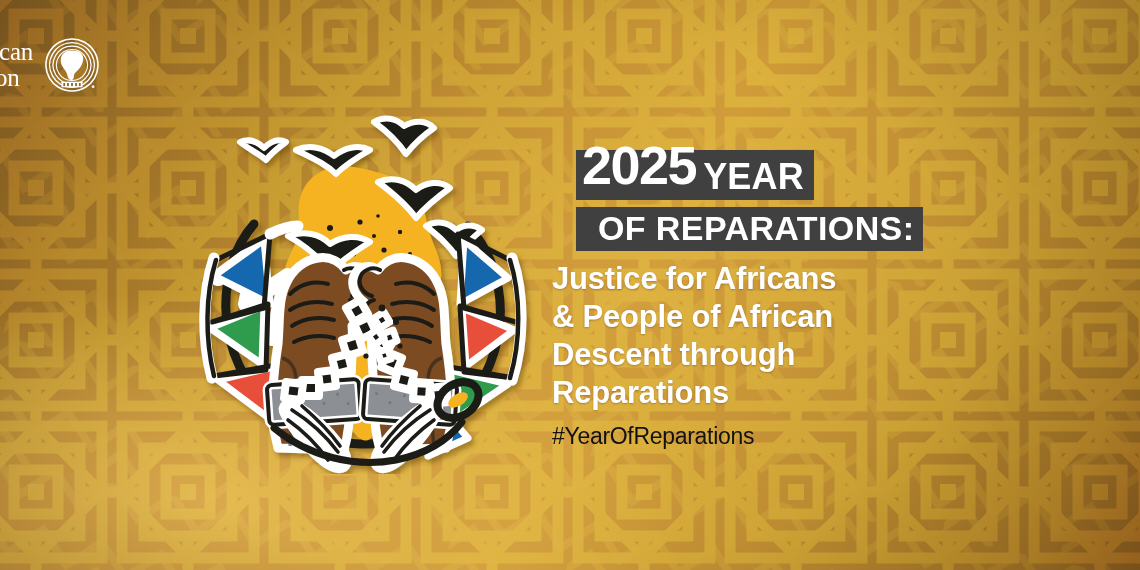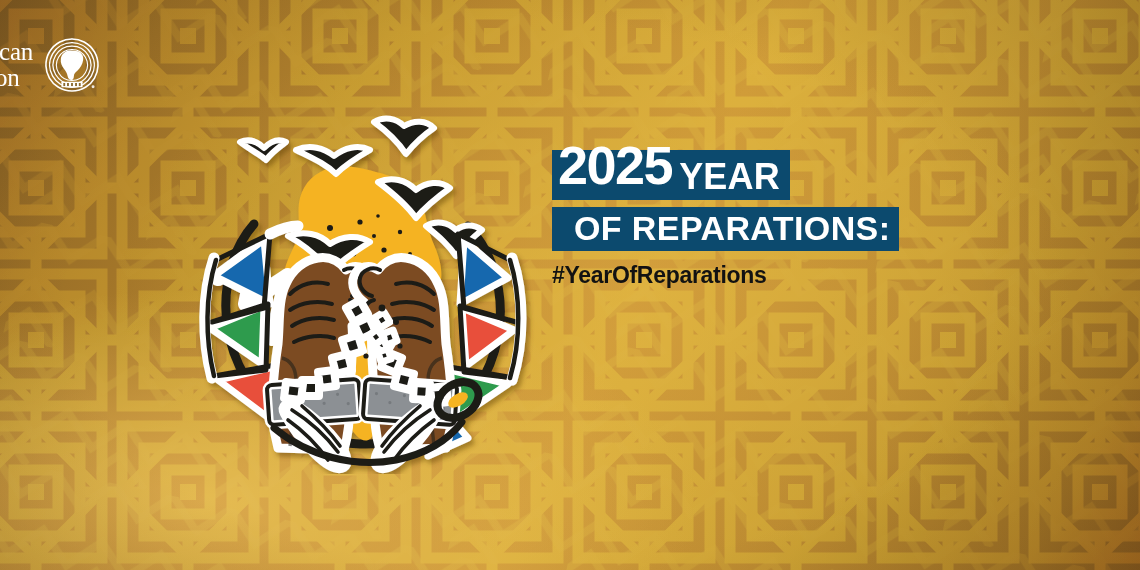--- a/index.html
+++ b/index.html
@@ -59,25 +59,26 @@
   .emblem-art svg { width:100%; height:100%; display:block; }
   
   .copy {
     position:absolute;
     left:552px; top:150px;
     width:430px;
   }
   .hl-row { display:block; margin-bottom:4px; }
   .hl {
     display:inline-block;
-    background:#0c4a6e;
+    background:#404040;
     color:#ffffff;
     font-weight:700;
     letter-spacing:.2px;
     white-space:nowrap;
+    margin-left:24px;
   }
   .hl-1 {
     font-size:36px;
     line-height:34px;
     padding:3px 10px 6px 6px;
     position:relative;
   }
   .hl-1 .yr {
     font-size:54px;
     line-height:34px;
@@ -101,21 +102,21 @@
     font-weight:700;
     line-height:38px;
     letter-spacing:-.2px;
     text-shadow:0 1px 2px rgba(80,48,8,.35);
   }
   .subhead span { display:block; }
   .hashtag {
     margin-top:11px;
     color:#121212;
     font-size:23px;
-    font-weight:700;
+    font-weight:400;
     letter-spacing:-.3px;
   }
 </style>
 </head>
 <body>
 
 <div class="banner">
 
   <div class="bg-base"></div>
 
@@ -383,17 +384,23 @@
   <div class="copy">
 
     <div class="hl-row">
       <span class="hl hl-1"><span class="yr">2025</span><span>YEAR</span></span>
     </div>
 
     <div class="hl-row">
       <span class="hl hl-2">OF REPARATIONS:</span>
     </div>
 
+    <div class="subhead">
+      <span>Justice for Africans</span>
+      <span>&amp; People of African</span>
+      <span>Descent through</span>
+      <span>Reparations</span>
+    </div>
 
     <div class="hashtag">#YearOfReparations</div>
   </div>
 
 </div>
 
 </body></html>

